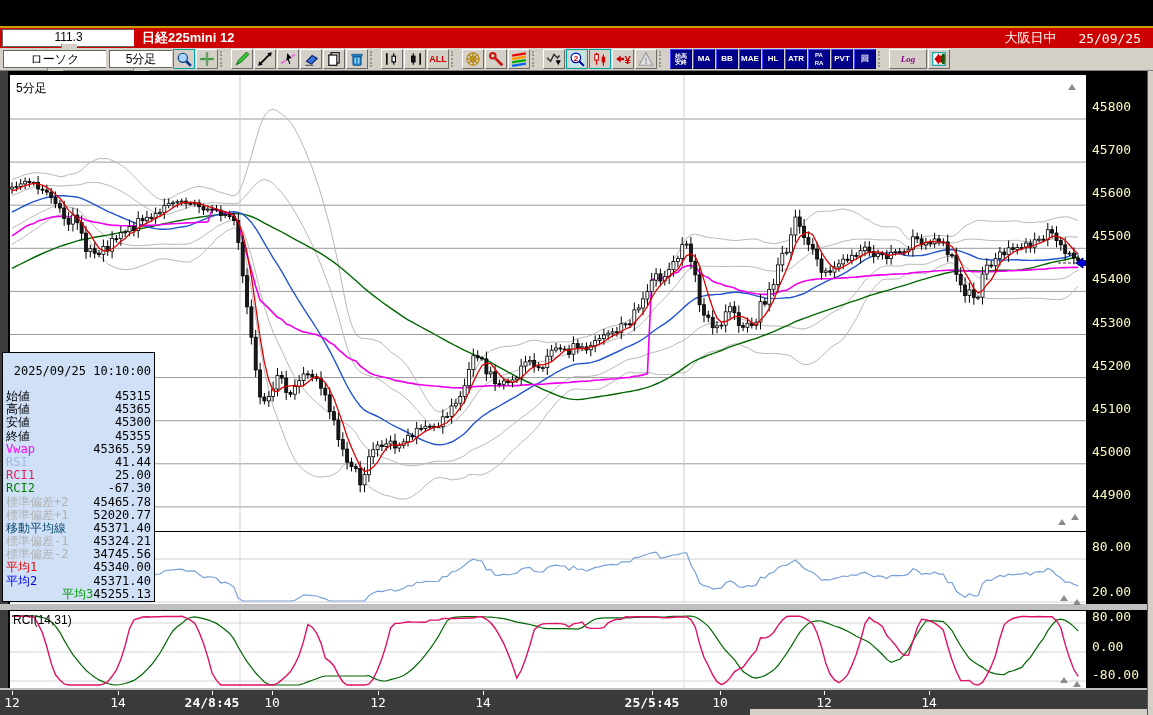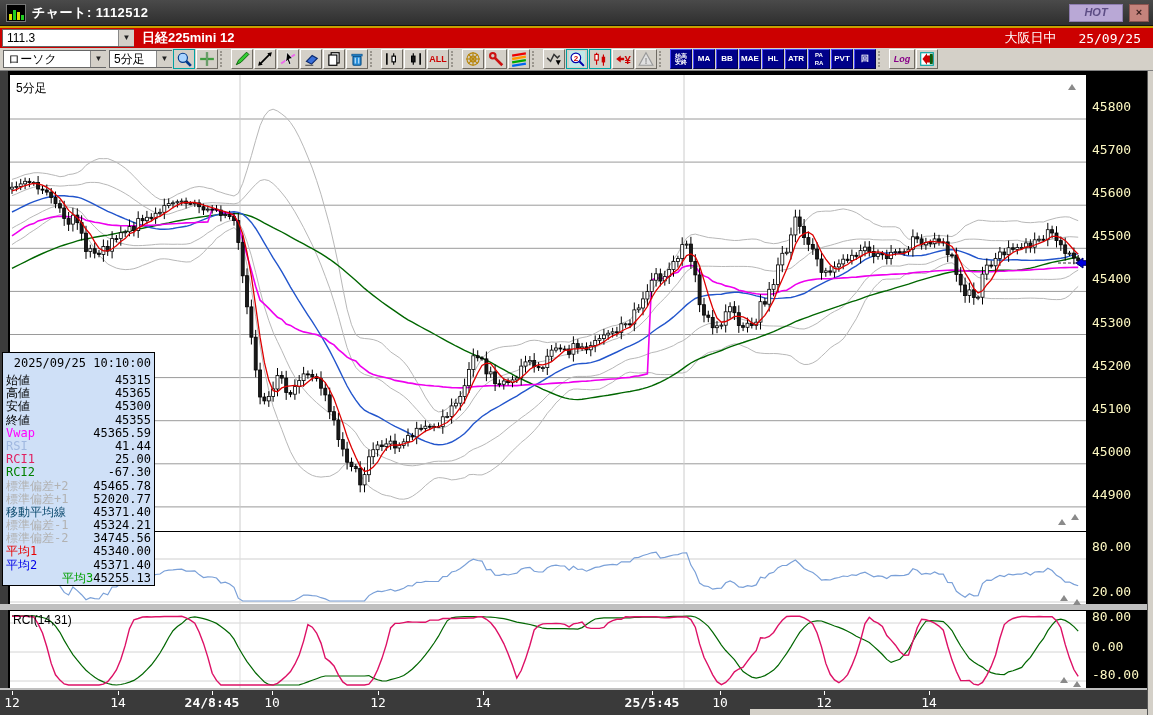--- a/index.html
+++ b/index.html
@@ -17,21 +17,21 @@
   #titlebar .spacer{flex:1;}
   #hotbtn{width:52px;height:16px;background:#b9a8d6;border:1px solid #8d7cb0;color:#5d4d85;
     font-size:11px;font-weight:bold;text-align:center;line-height:15px;margin-right:6px;
     font-style:italic;}
   #closebtn{width:18px;height:16px;background:#c4837c;border:1px solid #8a5450;color:#3a1f1e;
     font-size:11px;font-weight:bold;text-align:center;line-height:14px;margin-right:4px;}
   #accentline{position:absolute;left:0;top:26px;width:1153px;height:2px;background:#c8a000;}
   
   #symbolbar{position:absolute;left:0;top:28px;width:1153px;height:20px;background:#cc0000;
     display:flex;align-items:center;color:#fff;font-size:13px;}
-  .combo{background:#fff;border:1px solid #666;border-right:none;height:16px;display:flex;align-items:center;}
+  .combo{background:#fff;border:1px solid #666;border-right:none;height:16px;display:flex;align-items:center;flex-direction:column;}
   .combo .val{color:#000;font-size:12px;padding:0 4px;flex:1;white-space:nowrap;}
   .combo .dd{width:15px;height:16px;background:#d4d0c8;border-left:1px solid #888;
     font-size:8px;color:#222;text-align:center;line-height:16px;}
   #pricecombo{width:131px;margin-left:2px;}
   #instname{margin-left:8px;font-weight:bold;}
   #symbolbar .spacer{flex:1;}
   #sessionname{margin-right:22px;}
   #sessdate{margin-right:12px;font-family:"DejaVu Sans Mono",monospace;font-size:13px;}
   
   #toolbar{position:absolute;left:0;top:48px;width:1153px;height:23px;background:#d4d0c8;
@@ -66,42 +66,30 @@
   .xlab.b{font-weight:bold;}
   #scrollstrip{position:absolute;left:0;top:709px;width:1147px;height:6px;background:#3a3a3a;}
   #scrolltrack{position:absolute;left:750px;top:0;width:397px;height:6px;background:#d4d0c8;}
   #rightframe{position:absolute;left:1147px;top:71px;width:6px;height:644px;background:#d4d0c8;border-left:1px solid #555;box-sizing:border-box;}
   .ylab{position:absolute;left:1092px;color:#fef9c3;font-size:13px;font-family:"DejaVu Sans Mono",monospace;}
   .tri{position:absolute;width:0;height:0;border-left:4px solid transparent;border-right:4px solid transparent;
     border-bottom:6px solid #8a8a8a;}
   
   #datawindow{position:absolute;left:2px;top:352px;width:151px;background:#cfe0f7;
     border:1px solid #000;z-index:10;font-family:"DejaVu Sans Mono",monospace;font-size:12px;}
-  #dwheader{text-align:right;padding:4px 3px;color:#000;height:13px;line-height:13px;}
+  #dwheader{text-align:right;padding:12px 3px;color:#000;height:13px;line-height:13px;}
   .dwrow{display:flex;height:13.2px;line-height:13px;padding:0 3px;}
   .dwrow .l{flex:1;white-space:nowrap;}
   .dwrow .v{color:#000;white-space:nowrap;}
 </style>
 </head>
 <body>
 
 <div id="app">
 
-  <div id="titlebar">
-    <div id="appicon">
-        <i style="height:6px"></i>
-        <i class="g" style="height:10px"></i>
-        <i style="height:8px"></i>
-        <i class="g" style="height:5px"></i>
-      </div>
-    <div id="wintitle">チャート: 1112512</div>
-    <div class="spacer"></div>
-    <div id="hotbtn">HOT</div>
-    <div id="closebtn">×</div>
-  </div>
   <div id="accentline"></div>
 
   <div id="symbolbar">
     <div class="combo" id="pricecombo">
       <span class="val">111.3</span>
       <span class="dd">▼</span>
     </div>
     <span id="instname">日経225mini 12</span>
     <div class="spacer"></div>
     <span id="sessionname">大阪日中</span>
@@ -252,21 +240,21 @@
         </span>
         <span class="tbtn navy">MA</span>
         <span class="tbtn navy">BB</span>
         <span class="tbtn navy">MAE</span>
         <span class="tbtn navy">HL</span>
         <span class="tbtn navy">ATR</span>
         <span class="tbtn navy" style="font-size: 6px;">PA<br>RA</span>
         <span class="tbtn navy">PVT</span>
         <span class="tbtn navy">回</span>
         <span class="tsep"></span>
-        <span class="tbtn" style="color: rgb(136, 0, 136); font-style: italic; width: 26px;">Log</span>
+        <span class="tbtn" style="color: rgb(136, 0, 136); font-style: italic; width: 38px; font-family: Liberation Serif, serif;">Log</span>
         <span class="tbtn">
           <svg width="16" height="16" viewBox="0 0 14 14">
             <rect x="1.5" y="1.5" width="11" height="11" fill="#fff" stroke="#00a2a2"></rect>
             <path d="M12 4 L7 4 L7 2 L3 7 L7 12 L7 10 L12 10 Z" fill="#cc0000"></path>
             <rect x="9.5" y="2.5" width="2.5" height="9" fill="#0a5c0a"></rect>
           </svg>
         </span>
       </span>
   </div>
 

